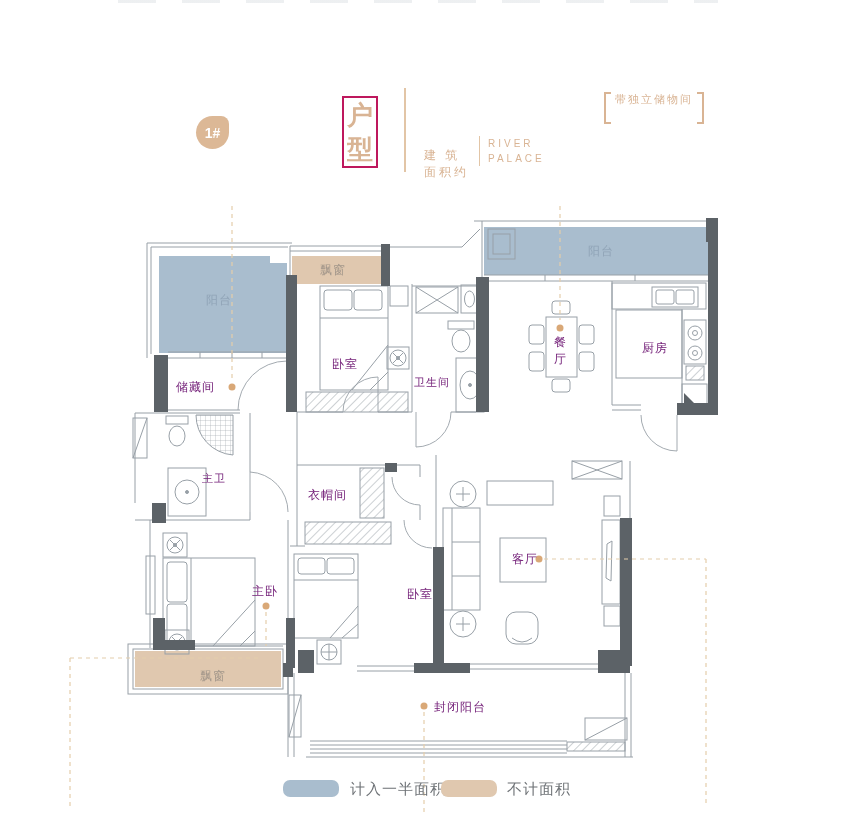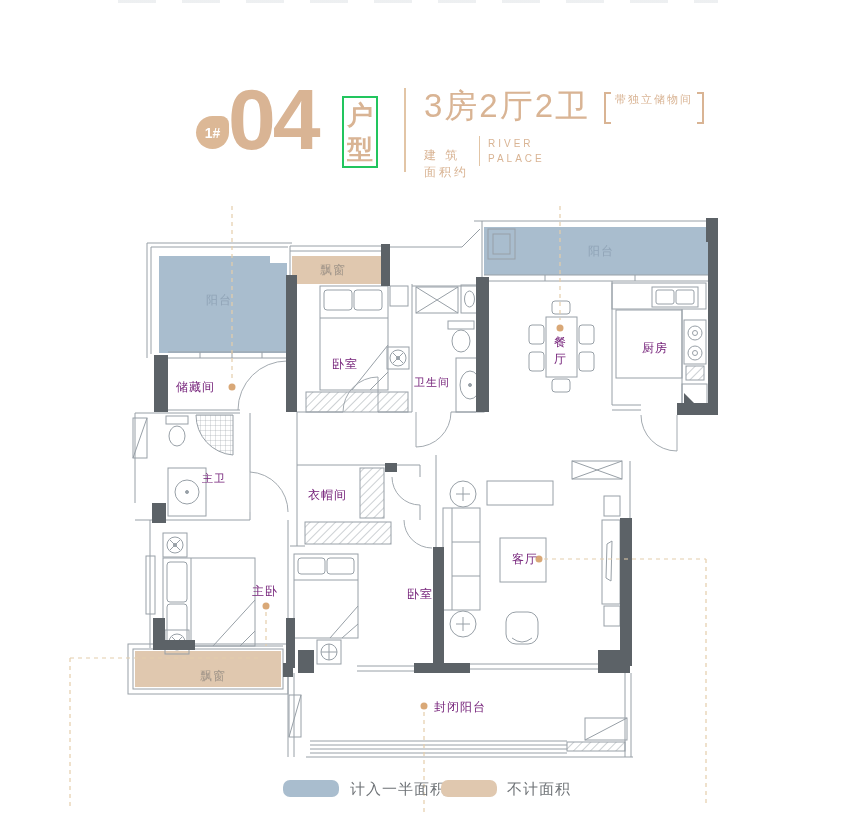--- a/index.html
+++ b/index.html
@@ -5,21 +5,21 @@
   html,body{margin:0;padding:0;background:#ffffff;}
   #stage{position:relative;width:850px;height:824px;background:#ffffff;overflow:hidden;
          font-family:"Liberation Sans","DejaVu Sans",sans-serif;}
   .abs{position:absolute;}
 
   
   .pin{left:196px;top:116px;width:33px;height:33px;background:#dcb896;color:#fff;
        border-radius:50% 8px 50% 50%;display:flex;align-items:center;justify-content:center;
        font-size:14px;font-weight:bold;}
   .big-unit{left:228px;top:76px;font-size:86px;line-height:1;font-weight:700;color:#d9b494;letter-spacing:-3px;}
-  .unit-type-box{left:342px;top:96px;width:36px;height:72px;border:2px solid #22c55e;box-sizing:border-box;
+  .unit-type-box{left:342px;top:96px;width:36px;height:72px;border:2px solid #be185d;box-sizing:border-box;
        color:#d9b494;font-size:26px;font-weight:700;line-height:34px;text-align:center;
        word-break:break-all;overflow:hidden;}
   .hdr-divider{left:404px;top:88px;width:2px;height:84px;background:#e2c5a6;}
   .layout-line{left:424px;top:84px;font-size:33px;color:#d9b494;letter-spacing:2px;font-weight:500;white-space:nowrap;}
   .note-wrap{left:604px;top:92px;display:flex;align-items:stretch;height:32px;}
   .brk{width:5px;border:2px solid #d9b494;}
   .brk.l{border-right:none;}
   .brk.r{border-left:none;}
   .note-text{display:flex;justify-content:center;padding:0 4px;
        font-size:11px;line-height:14px;color:#d9b494;letter-spacing:2px;white-space:nowrap;}
@@ -47,24 +47,22 @@
 </head>
 <body>
 
 <div id="stage">
 
   <div class="abs top-artifact"></div>
 
   <div class="abs pin">
     <span>1#</span>
   </div>
-  <div class="abs big-unit">04</div>
   <div class="abs unit-type-box">户型</div>
   <div class="abs hdr-divider"></div>
-  <div class="abs layout-line">3房2厅2卫</div>
   <div class="abs note-wrap">
     <div class="brk l"></div>
     <div class="note-text">
       <span>带独立</span>
       <span>储物间</span>
     </div>
     <div class="brk r"></div>
   </div>
   <div class="abs area-prefix">
     <div>建 筑</div>

